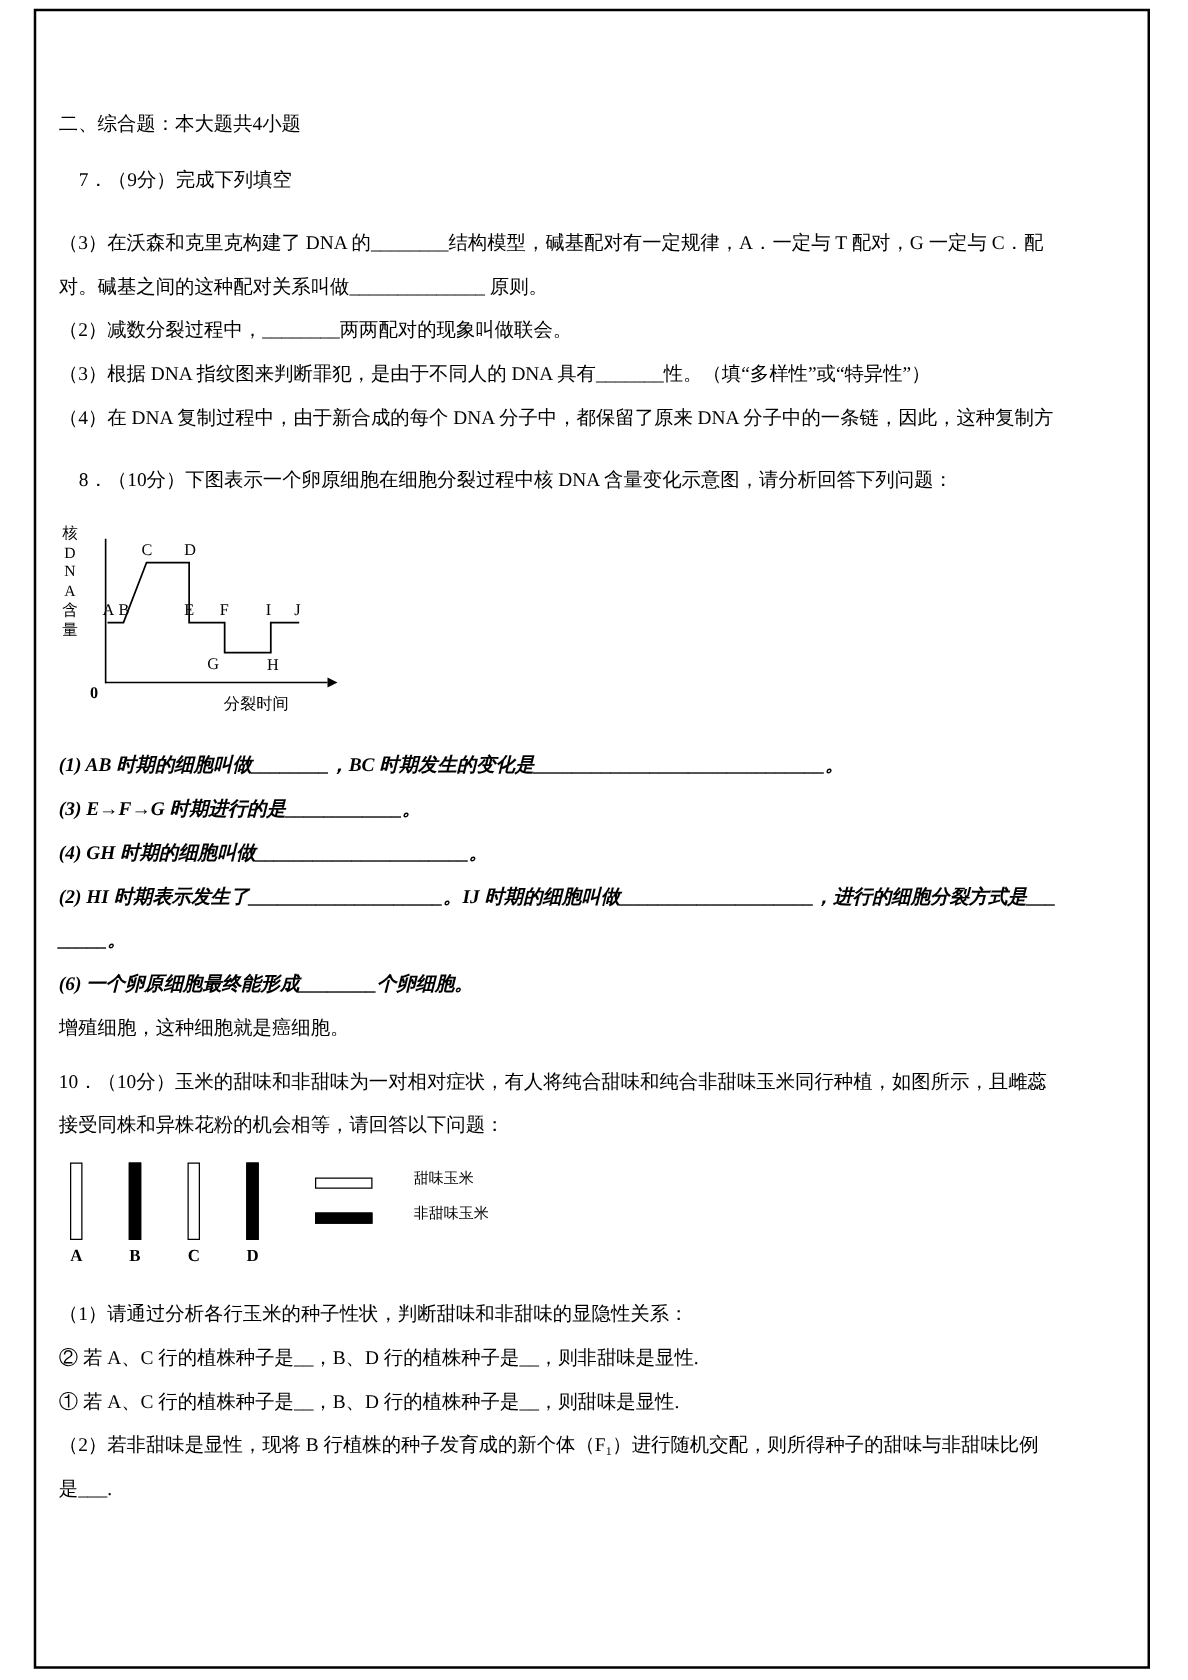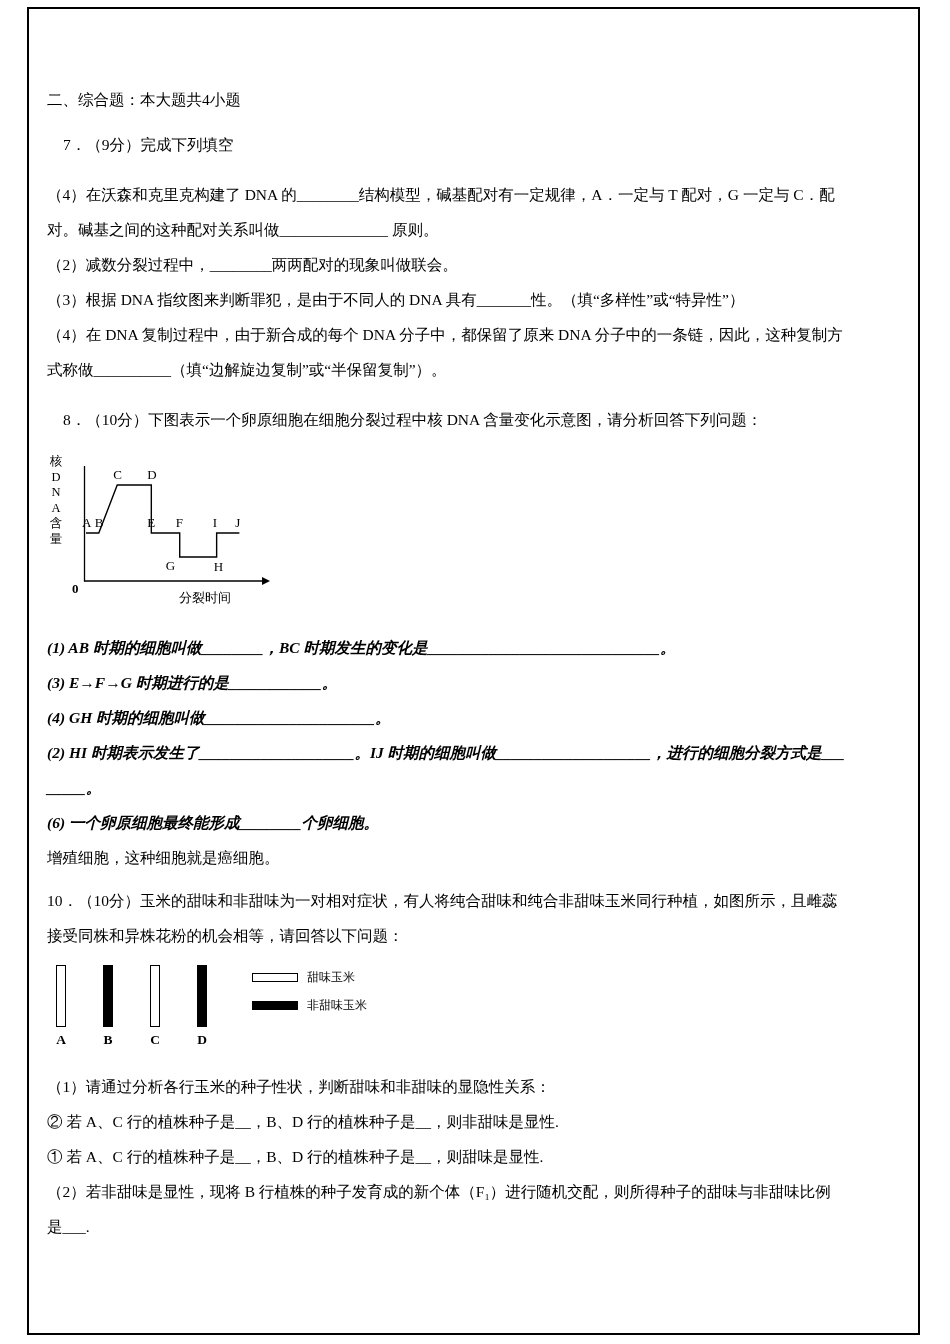--- a/index.html
+++ b/index.html
@@ -22,40 +22,39 @@
         font-size:12.5px;line-height:15.5px;}
   #dna-chart-svg{position:absolute;left:14px;top:0;}
   #dna-chart-svg text{font-family:"Liberation Serif","DejaVu Serif",serif;font-size:13px;fill:#000;}
   
   .corn-wrap{display:flex;align-items:flex-start;margin:12px 0 16px 8px;height:88px;}
   .corn-cols{display:flex;gap:35px;}
   .corn-col{display:flex;flex-direction:column;align-items:center;width:12px;}
   .corn-bar{width:10px;height:62px;border:1.5px solid #000;box-sizing:border-box;}
   .corn-label{margin-top:5px;font-weight:bold;font-size:13.5px;}
   .legend{margin-left:44px;margin-top:4px;display:flex;flex-direction:column;gap:11px;}
-  .legend-item{display:flex;align-items:center;}
+  .legend-item{display:flex;align-items:flex-end;gap:24px;}
   .legend-swatch{width:46px;height:9px;border:1px solid #000;box-sizing:border-box;}
   .legend-label{margin-left:9px;font-size:12px;}
 </style>
 </head>
 <body>
 
 <div class="page">
   <div class="frame"></div>
   <div class="content">
 
     <p class="sec">二、综合题：本大题共4小题</p>
 
     <p class="qtitle">7．（9分）完成下列填空</p>
-    <p class="qline">（4）在沃森和克里克构建了 DNA 的________结构模型，碱基配对有一定规律，A．一定与 T 配对，G 一定与 C．配</p>
+    <p class="qline">（3）在沃森和克里克构建了 DNA 的________结构模型，碱基配对有一定规律，A．一定与 T 配对，G 一定与 C．配</p>
     <p class="qline">对。碱基之间的这种配对关系叫做______________ 原则。</p>
     <p class="qline">（2）减数分裂过程中，________两两配对的现象叫做联会。</p>
     <p class="qline">（3）根据 DNA 指纹图来判断罪犯，是由于不同人的 DNA 具有_______性。（填“多样性”或“特异性”）</p>
     <p class="qline">（4）在 DNA 复制过程中，由于新合成的每个 DNA 分子中，都保留了原来 DNA 分子中的一条链，因此，这种复制方</p>
-    <p class="qline">式称做__________（填“边解旋边复制”或“半保留复制”）。</p>
 
     <p class="qtitle">8．（10分）下图表示一个卵原细胞在细胞分裂过程中核 DNA 含量变化示意图，请分析回答下列问题：</p>
 
     <div class="chart-wrap">
       <div class="ylab" id="chart-ylabel">
           <div>核</div>
           <div>D</div>
           <div>N</div>
           <div>A</div>
           <div>含</div>

